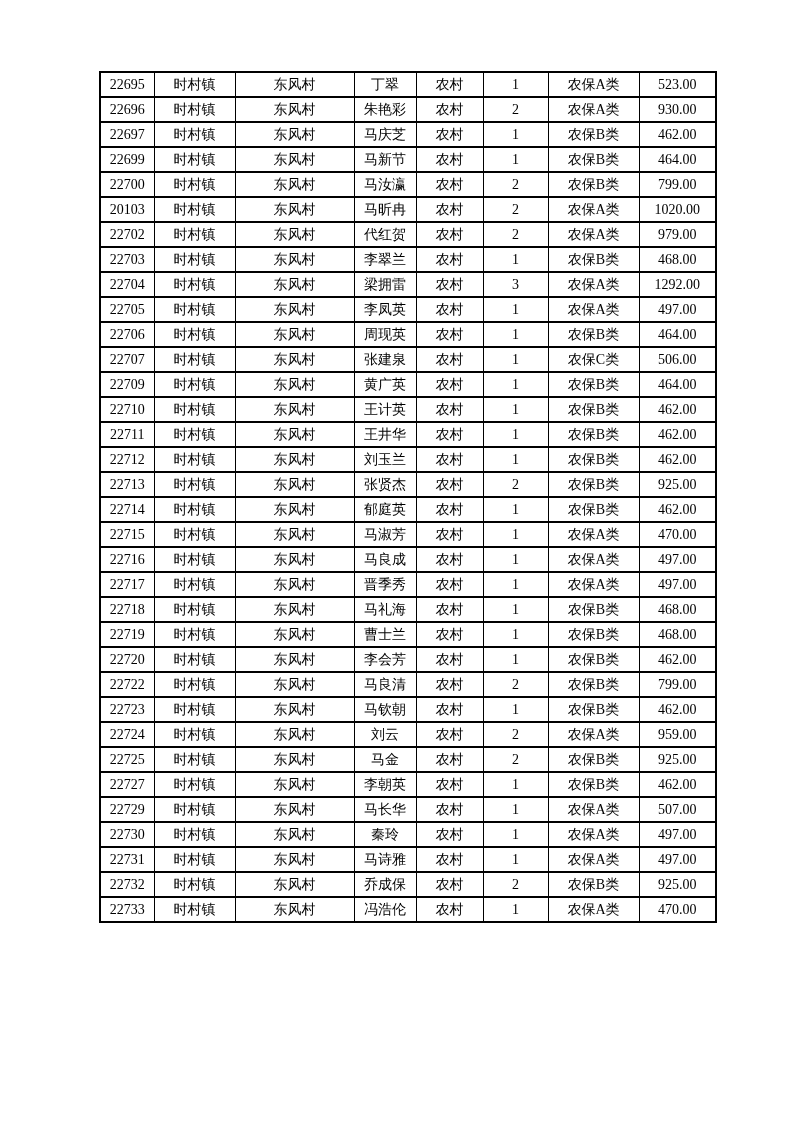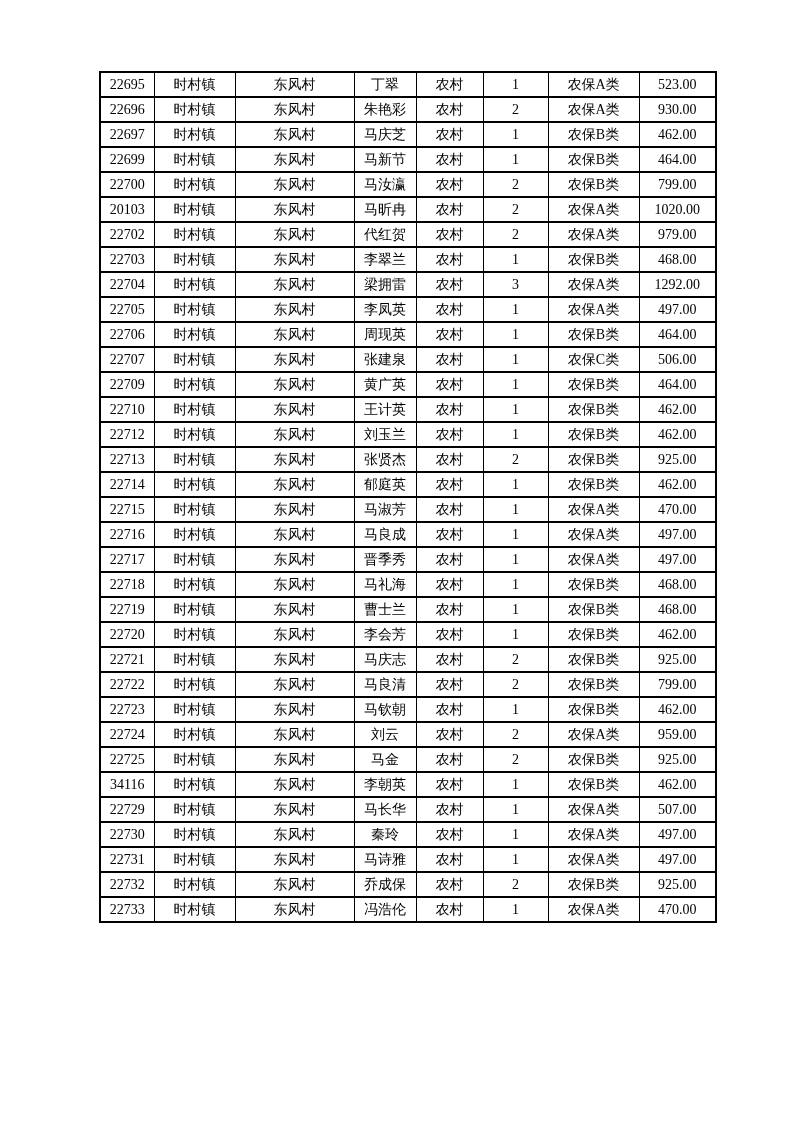--- a/index.html
+++ b/index.html
@@ -191,20 +191,30 @@
           <td>22710</td>
           <td>时村镇</td>
           <td>东风村</td>
           <td>王计英</td>
           <td>农村</td>
           <td>1</td>
           <td>农保B类</td>
           <td>462.00</td>
         </tr>
         <tr>
+          <td>22711</td>
+          <td>时村镇</td>
+          <td>东风村</td>
+          <td>王井华</td>
+          <td>农村</td>
+          <td>1</td>
+          <td>农保B类</td>
+          <td>462.00</td>
+        </tr>
+        <tr>
           <td>22712</td>
           <td>时村镇</td>
           <td>东风村</td>
           <td>刘玉兰</td>
           <td>农村</td>
           <td>1</td>
           <td>农保B类</td>
           <td>462.00</td>
         </tr>
         <tr>
@@ -281,71 +291,61 @@
           <td>22720</td>
           <td>时村镇</td>
           <td>东风村</td>
           <td>李会芳</td>
           <td>农村</td>
           <td>1</td>
           <td>农保B类</td>
           <td>462.00</td>
         </tr>
         <tr>
-          <td>22721</td>
-          <td>时村镇</td>
-          <td>东风村</td>
-          <td>马庆志</td>
+          <td>22722</td>
+          <td>时村镇</td>
+          <td>东风村</td>
+          <td>马良清</td>
+          <td>农村</td>
+          <td>2</td>
+          <td>农保B类</td>
+          <td>799.00</td>
+        </tr>
+        <tr>
+          <td>22723</td>
+          <td>时村镇</td>
+          <td>东风村</td>
+          <td>马钦朝</td>
+          <td>农村</td>
+          <td>1</td>
+          <td>农保B类</td>
+          <td>462.00</td>
+        </tr>
+        <tr>
+          <td>22724</td>
+          <td>时村镇</td>
+          <td>东风村</td>
+          <td>刘云</td>
+          <td>农村</td>
+          <td>2</td>
+          <td>农保A类</td>
+          <td>959.00</td>
+        </tr>
+        <tr>
+          <td>22725</td>
+          <td>时村镇</td>
+          <td>东风村</td>
+          <td>马金</td>
           <td>农村</td>
           <td>2</td>
           <td>农保B类</td>
           <td>925.00</td>
         </tr>
         <tr>
-          <td>22722</td>
-          <td>时村镇</td>
-          <td>东风村</td>
-          <td>马良清</td>
-          <td>农村</td>
-          <td>2</td>
-          <td>农保B类</td>
-          <td>799.00</td>
-        </tr>
-        <tr>
-          <td>22723</td>
-          <td>时村镇</td>
-          <td>东风村</td>
-          <td>马钦朝</td>
-          <td>农村</td>
-          <td>1</td>
-          <td>农保B类</td>
-          <td>462.00</td>
-        </tr>
-        <tr>
-          <td>22724</td>
-          <td>时村镇</td>
-          <td>东风村</td>
-          <td>刘云</td>
-          <td>农村</td>
-          <td>2</td>
-          <td>农保A类</td>
-          <td>959.00</td>
-        </tr>
-        <tr>
-          <td>22725</td>
-          <td>时村镇</td>
-          <td>东风村</td>
-          <td>马金</td>
-          <td>农村</td>
-          <td>2</td>
-          <td>农保B类</td>
-          <td>925.00</td>
-        </tr>
-        <tr>
-          <td>34116</td>
+          <td>22727</td>
           <td>时村镇</td>
           <td>东风村</td>
           <td>李朝英</td>
           <td>农村</td>
           <td>1</td>
           <td>农保B类</td>
           <td>462.00</td>
         </tr>
         <tr>
           <td>22729</td>

